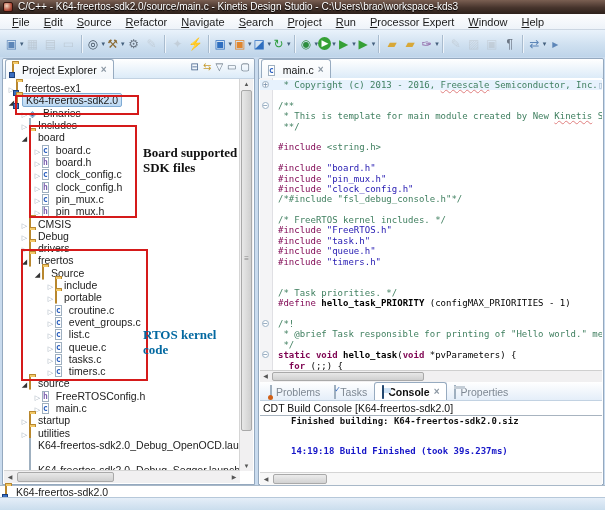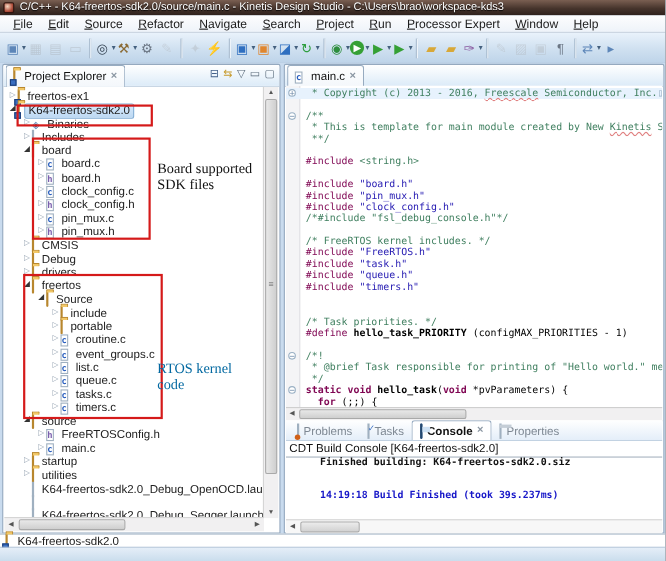--- a/index.html
+++ b/index.html
@@ -37,21 +37,21 @@
   .view-header{position:absolute;top:0;left:0;right:0;height:19px;
     background:linear-gradient(#ffffff,#dcebf8);border-bottom:1px solid #c2d2e2;border-radius:2px 2px 0 0;}
   .tab{position:absolute;top:0;height:19px;display:inline-flex;align-items:center;gap:4px;
     background:linear-gradient(#fefefe,#f3f7fb);border:1px solid #97abc0;border-bottom:none;
     border-radius:3px 3px 0 0;padding:0 6px;font-size:10.5px;color:#111;}
   .tab .close{color:#8a96a2;font-size:10px;font-weight:bold;}
   .hdr-icons{position:absolute;right:4px;top:2px;display:flex;gap:4px;align-items:center;font-size:10px;color:#5a6a7a;}
   .hdr-icons span{cursor:default;}
   
   #tree{position:absolute;top:20px;left:1px;right:14px;bottom:13px;overflow:hidden;padding-top:3px;}
-  .trow{height:12.3px;display:flex;align-items:flex-start;white-space:nowrap;font-size:10.5px;}
+  .trow{height:12.3px;display:flex;align-items:flex-end;white-space:nowrap;font-size:10.5px;}
   .exp{width:9px;text-align:center;flex:none;}
   .exp.closed{color:#9aa7b5;font-size:7px;}
   .exp.open{color:#333;font-size:7px;}
   .ticn{flex:none;margin-right:4px;position:relative;}
   .i-folder,.i-proj{width:12px;height:8px;background:linear-gradient(#fce9a8,#edbb56);
     border:1px solid #b8872e;border-radius:1px;position:relative;margin-top:2px;box-sizing:border-box;}
   .i-folder::before,.i-proj::before{content:"";position:absolute;top:-3px;left:-1px;width:5px;height:2px;
     background:#f2c867;border:1px solid #b8872e;border-bottom:none;border-radius:1px 1px 0 0;}
   .i-proj::after{content:"";position:absolute;right:-2px;bottom:-2px;width:4px;height:4px;background:#3a6ec0;border:1px solid #1c3e78;}
   .i-cfile,.i-hfile{width:9px;height:11px;background:#fff;border:1px solid #9fb0c0;
@@ -62,21 +62,21 @@
     background-image:repeating-linear-gradient(#fff 0 2px,#9fb8cf 2px 3px);}
   .i-launch{width:9px;height:11px;background:linear-gradient(135deg,#fff 70%,#dfe9f5);border:1px solid #9fb0c0;box-sizing:border-box;
     background-image:repeating-linear-gradient(#ffffff 0 2px,#c8d6e6 2px 3px);}
   .tlabel{padding:0 3px;line-height:12px;}
   .trow.sel .tlabel{background:linear-gradient(#d9eafc,#bcd8f2);border:1px solid #7fabd4;border-radius:2px;}
   
   .rbox{position:absolute;border:2px solid #d51a1a;pointer-events:none;}
   #rbox1{left:12px;top:36px;width:120px;height:16px;}
   #rbox2{left:26px;top:66px;width:104px;height:89px;}
   #rbox3{left:18px;top:190px;width:123px;height:128px;}
-  .ann{position:absolute;font-family:"Liberation Serif",serif;font-weight:normal;font-size:13px;line-height:15px;pointer-events:none;}
+  .ann{position:absolute;font-family:"Liberation Serif",serif;font-weight:bold;font-size:13px;line-height:15px;pointer-events:none;}
   #ann1{left:140px;top:86px;color:#111;}
   #ann2{left:140px;top:268px;color:#0369a1;}
   
   .vscroll{position:absolute;top:20px;right:1px;width:13px;bottom:13px;background:#f1f0f1;border-left:1px solid #d5d5d5;}
   .vscroll .arr{position:absolute;left:0;width:13px;height:10px;font-size:6px;color:#555;text-align:center;line-height:10px;}
   .vscroll .arr.up{top:0;} .vscroll .arr.dn{bottom:0;}
   .vthumb{position:absolute;left:1px;right:1px;top:11px;bottom:40px;background:linear-gradient(90deg,#e8e8e8,#cfcfcf);
     border:1px solid #a9a9a9;border-radius:2px;}
   .vthumb::after{content:"≡";position:absolute;left:0;right:0;top:50%;margin-top:-7px;text-align:center;font-size:8px;color:#888;}
   .hscroll{position:absolute;left:1px;right:14px;bottom:1px;height:12px;background:#f1f0f1;border-top:1px solid #d5d5d5;}

